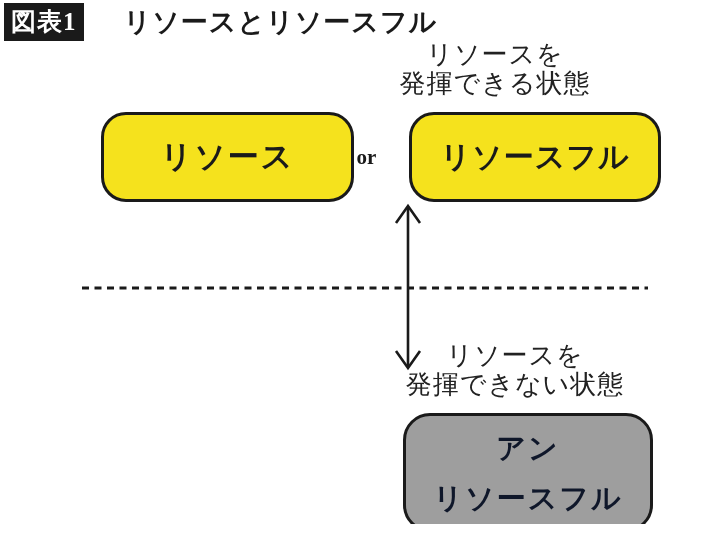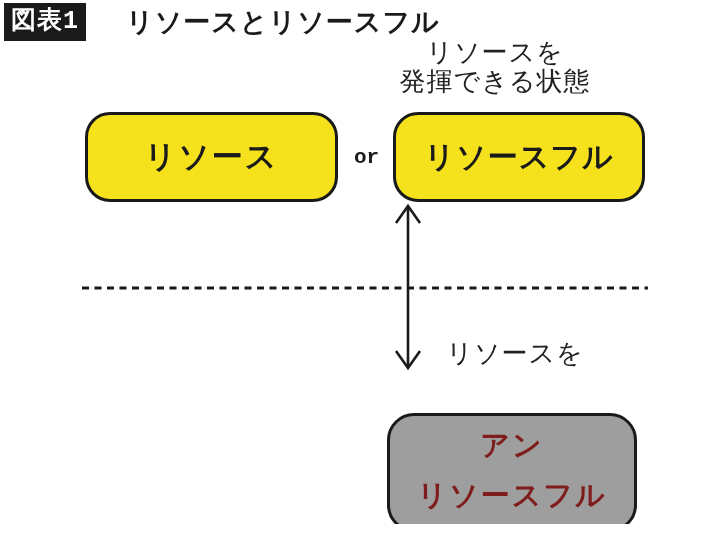--- a/index.html
+++ b/index.html
@@ -1,41 +1,41 @@
 <!DOCTYPE html>
 <html style="--yellow: #f5e21d; --gray: #9e9e9e; --ink: #1a1a1a; --background: #ffffff;"><head>
 <meta charset="utf-8">
 <style>
   html,body{margin:0;padding:0;background:#ffffff;}
   .canvas{
     position:relative;width:710px;height:524px;background:var(--background,#fff);
-    font-family:Liberation Mono, monospace;color:var(--ink,#1a1a1a);
+    font-family:Liberation Serif, serif;color:var(--ink,#1a1a1a);
     overflow:hidden;
   }
   .header{position:absolute;left:4px;top:3px;display:flex;align-items:center;gap:10px;}
   .badge{
     background:var(--ink,#1a1a1a);color:#ffffff;font-weight:bold;font-size:25px;
     line-height:1;padding:6px 7px 7px;letter-spacing:1px;
   }
   .title{font-weight:bold;font-size:27px;letter-spacing:1px;margin-left:30px;}
   .small-label{position:absolute;font-size:26px;letter-spacing:1px;text-align:center;line-height:29px;color:#222;}
   .label-skills{left:50px;top:74px;width:250px;}
   .label-can{left:393px;top:40px;width:204px;}
   .label-cannot{left:405px;top:341px;width:220px;}
   .box{
     position:absolute;box-sizing:border-box;border:3px solid var(--ink,#1a1a1a);
     border-radius:25px;display:flex;flex-direction:column;align-items:center;justify-content:center;
-    font-weight:bold;text-align:center;
+    font-weight:bold;text-align:center;margin-left:16px;
   }
   .box-yellow{background:var(--yellow,#f5e21d);height:90px;top:112px;font-size:31px;letter-spacing:2px;}
   .box-resource{left:85px;width:253px;}
   .box-resourceful{left:393px;width:252px;font-size:30px;letter-spacing:1px;}
   .box-gray{
     background:var(--gray,#9e9e9e);left:387px;top:413px;width:250px;height:119px;
-    color:#7f1d1d;font-size:29px;letter-spacing:2px;line-height:50px;border-radius:27px;
+    color:#0f172a;font-size:29px;letter-spacing:2px;line-height:50px;border-radius:27px;
   }
   .or-label{
     position:absolute;left:339px;top:112px;width:55px;height:90px;
     display:flex;align-items:center;justify-content:center;
     font-weight:bold;font-size:21px;
   }
   .arrow-svg{position:absolute;left:388px;top:201px;}
   .dash-svg{position:absolute;left:80px;top:284px;}
 </style>
 </head>
@@ -69,20 +69,21 @@
     <polyline points="8,22 20,5 32,22" fill="none" stroke="#1a1a1a" stroke-width="2.6"></polyline>
     <polyline points="8,150 20,167 32,150" fill="none" stroke="#1a1a1a" stroke-width="2.6"></polyline>
   </svg>
 
   <svg class="dash-svg" width="570" height="8" viewBox="0 0 570 8">
     <line x1="2" y1="4" x2="568" y2="4" stroke="#1a1a1a" stroke-width="3.2" stroke-dasharray="7 5.5"></line>
   </svg>
 
   <div class="small-label label-cannot">
     <div>リソースを</div>
+    <div>発揮できない状態</div>
   </div>
 
   <div class="box box-gray">
     <div>アン</div>
     <div>リソースフル</div>
   </div>
 
 </div>
 
 </body></html>

